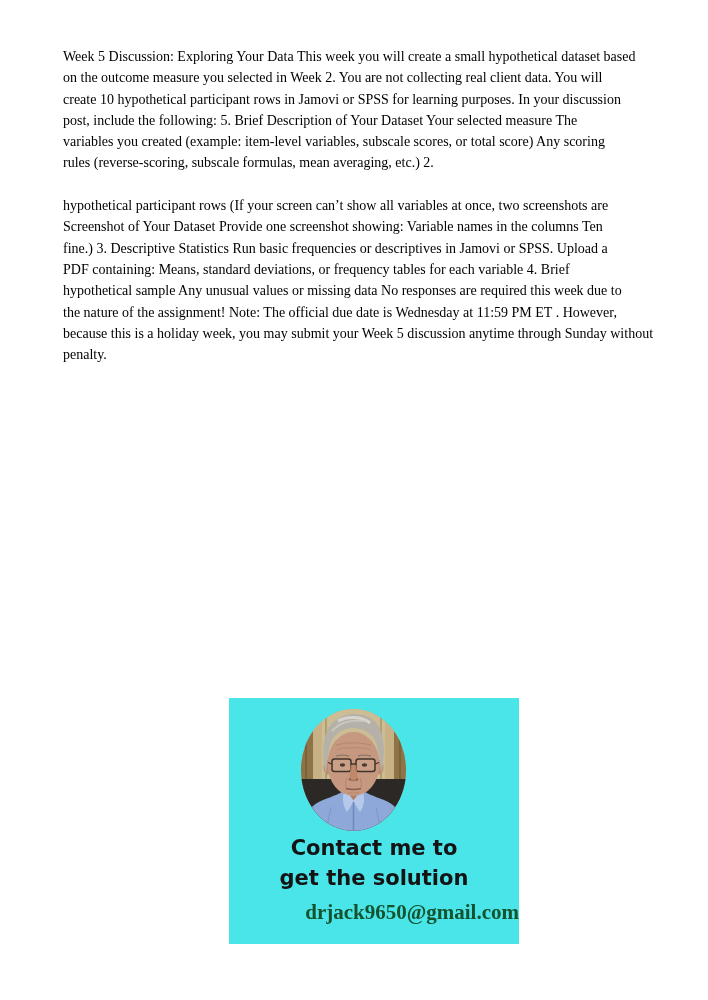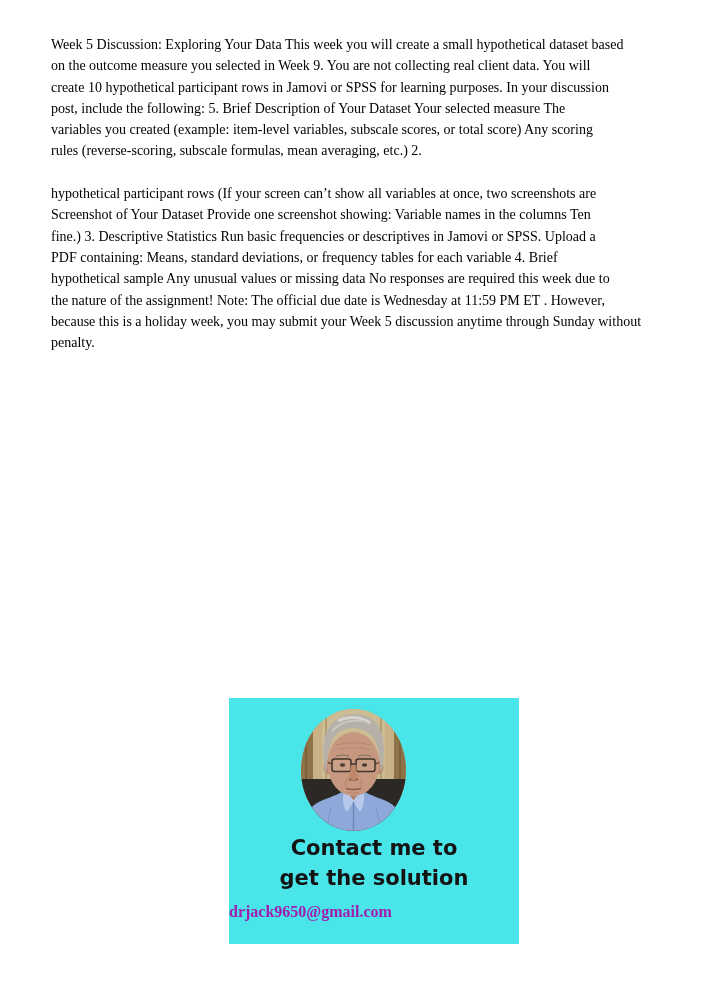--- a/index.html
+++ b/index.html
@@ -11,21 +11,21 @@
     overflow: hidden;
   }
   .text-block {
     position: absolute;
     left: 47px; top: 30px;
     width: 620px;
     font-size: 14px;
     line-height: 21.3px;
     color: #000000;
   }
-  .para { margin: 4px; }
+  .para { margin: 16px; }
   .para + .para { margin-top: 21.3px; }
   .line { display: block; white-space: pre; }
 
   .contact-card {
     position: absolute;
     left: 229px; top: 698px;
     width: 290px; height: 246px;
     background: #49E5E9;
   }
   .photo {
@@ -42,35 +42,35 @@
     font-family: "DejaVu Sans", sans-serif;
     font-weight: bold;
     font-size: 21px;
     line-height: 30px;
     color: #141414;
   }
   .card-email {
     position: absolute;
     left: 0; top: 201px;
     width: 100%;
-    text-align: left;
+    text-align: right;
     font-family: "Liberation Serif", serif;
     font-weight: bold;
-    font-size: 16px;
+    font-size: 21px;
     line-height: 26px;
-    color: #a21caf;
+    color: #14532d;
   }
 </style>
 </head>
 <body>
 
 <div class="text-block">
   <p class="para">
     <span class="line">Week 5 Discussion: Exploring Your Data This week you will create a small hypothetical dataset based</span>
-    <span class="line">on the outcome measure you selected in Week 9. You are not collecting real client data. You will</span>
+    <span class="line">on the outcome measure you selected in Week 2. You are not collecting real client data. You will</span>
     <span class="line">create 10 hypothetical participant rows in Jamovi or SPSS for learning purposes. In your discussion</span>
     <span class="line">post, include the following: 5. Brief Description of Your Dataset Your selected measure The</span>
     <span class="line">variables you created (example: item-level variables, subscale scores, or total score) Any scoring</span>
     <span class="line">rules (reverse-scoring, subscale formulas, mean averaging, etc.) 2.</span>
   </p>
   <p class="para">
     <span class="line">hypothetical participant rows (If your screen can’t show all variables at once, two screenshots are</span>
     <span class="line">Screenshot of Your Dataset Provide one screenshot showing: Variable names in the columns Ten</span>
     <span class="line">fine.) 3. Descriptive Statistics Run basic frequencies or descriptives in Jamovi or SPSS. Upload a</span>
     <span class="line">PDF containing: Means, standard deviations, or frequency tables for each variable 4. Brief</span>

